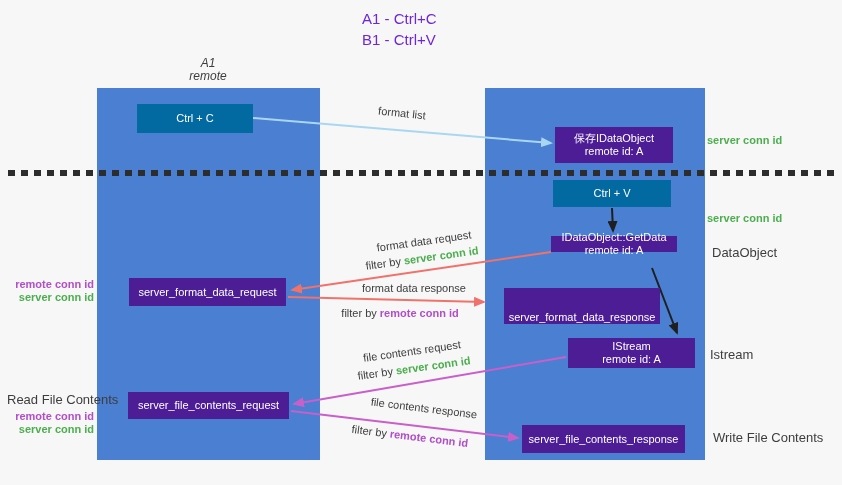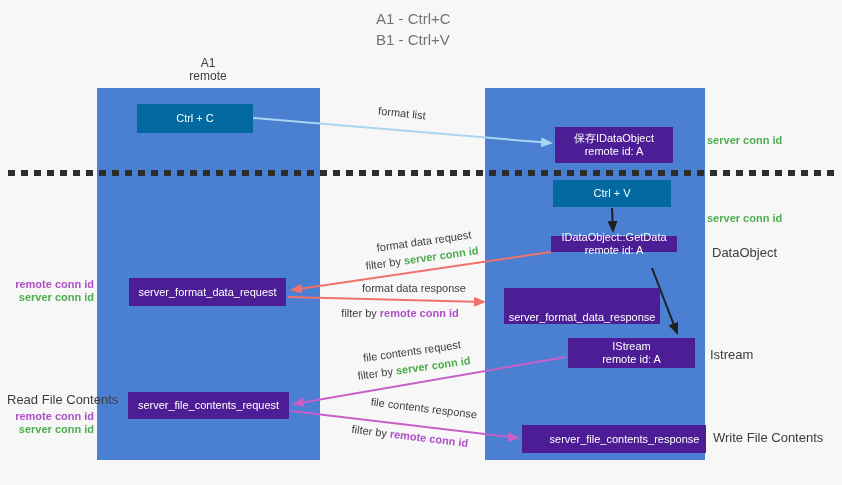--- a/index.html
+++ b/index.html
@@ -5,24 +5,24 @@
   html,body{margin:0;padding:0;}
   body{
     width:842px;height:485px;position:relative;overflow:hidden;
     background:#f7f7f7;
     font-family:"Liberation Sans",sans-serif;
     color:#3d3d3d;
   }
   .abs{position:absolute;}
 
   
-  #title{left:376px;top:8px;font-size:15px;line-height:21px;color:#737373;}
+  #title{left:362px;top:8px;font-size:15px;line-height:21px;color:#6d28d9;}
 
   
-  .lane-header{font-size:12px;line-height:13px;text-align:center;color:#3d3d3d;}
+  .lane-header{font-size:12px;line-height:13px;text-align:center;color:#3d3d3d;font-style:italic;}
   #hdr-left{left:148px;top:57px;width:120px;}
   #hdr-right{left:538px;top:57px;width:120px;margin-top:44px;}
 
   
   .lane{top:88px;height:372px;background:#4a7fd2;}
   #lane-left{left:97px;width:223px;}
   #lane-right{left:485px;width:220px;}
 
   
   #divider{left:8px;top:170px;width:828px;height:6px;
@@ -34,21 +34,21 @@
   .orange{background:#4c1d95;}
   .green{background:#0369a1;}
   #node-ctrl-c{left:137px;top:104px;width:116px;height:29px;}
   #node-save-idataobject{left:555px;top:127px;width:118px;height:36px;}
   #node-ctrl-v{left:553px;top:180px;width:118px;height:27px;}
   #node-getdata{left:551px;top:236px;width:126px;height:16px;}
   #node-format-request{left:129px;top:278px;width:157px;height:28px;}
   #node-format-response{left:504px;top:288px;width:156px;height:36px;justify-content:flex-end;}
   #node-istream{left:568px;top:338px;width:127px;height:30px;}
   #node-file-request{left:128px;top:392px;width:161px;height:27px;}
-  #node-file-response{left:522px;top:425px;width:163px;height:28px;padding-left:21px;}
+  #node-file-response{left:522px;top:425px;width:163px;height:28px;}
 
   
   .side{font-size:13px;white-space:nowrap;z-index:4;}
   .gtxt{color:#4cae4f;font-weight:bold;}
   .ptxt{color:#b04fc8;font-weight:bold;}
   .bold11{font-size:11px;font-weight:bold;}
   #side-scid-top{left:707px;top:134px;}
   #side-scid-mid{left:707px;top:212px;}
   #side-dataobject{left:712px;top:245px;}
   #side-istream{left:710px;top:347px;}

